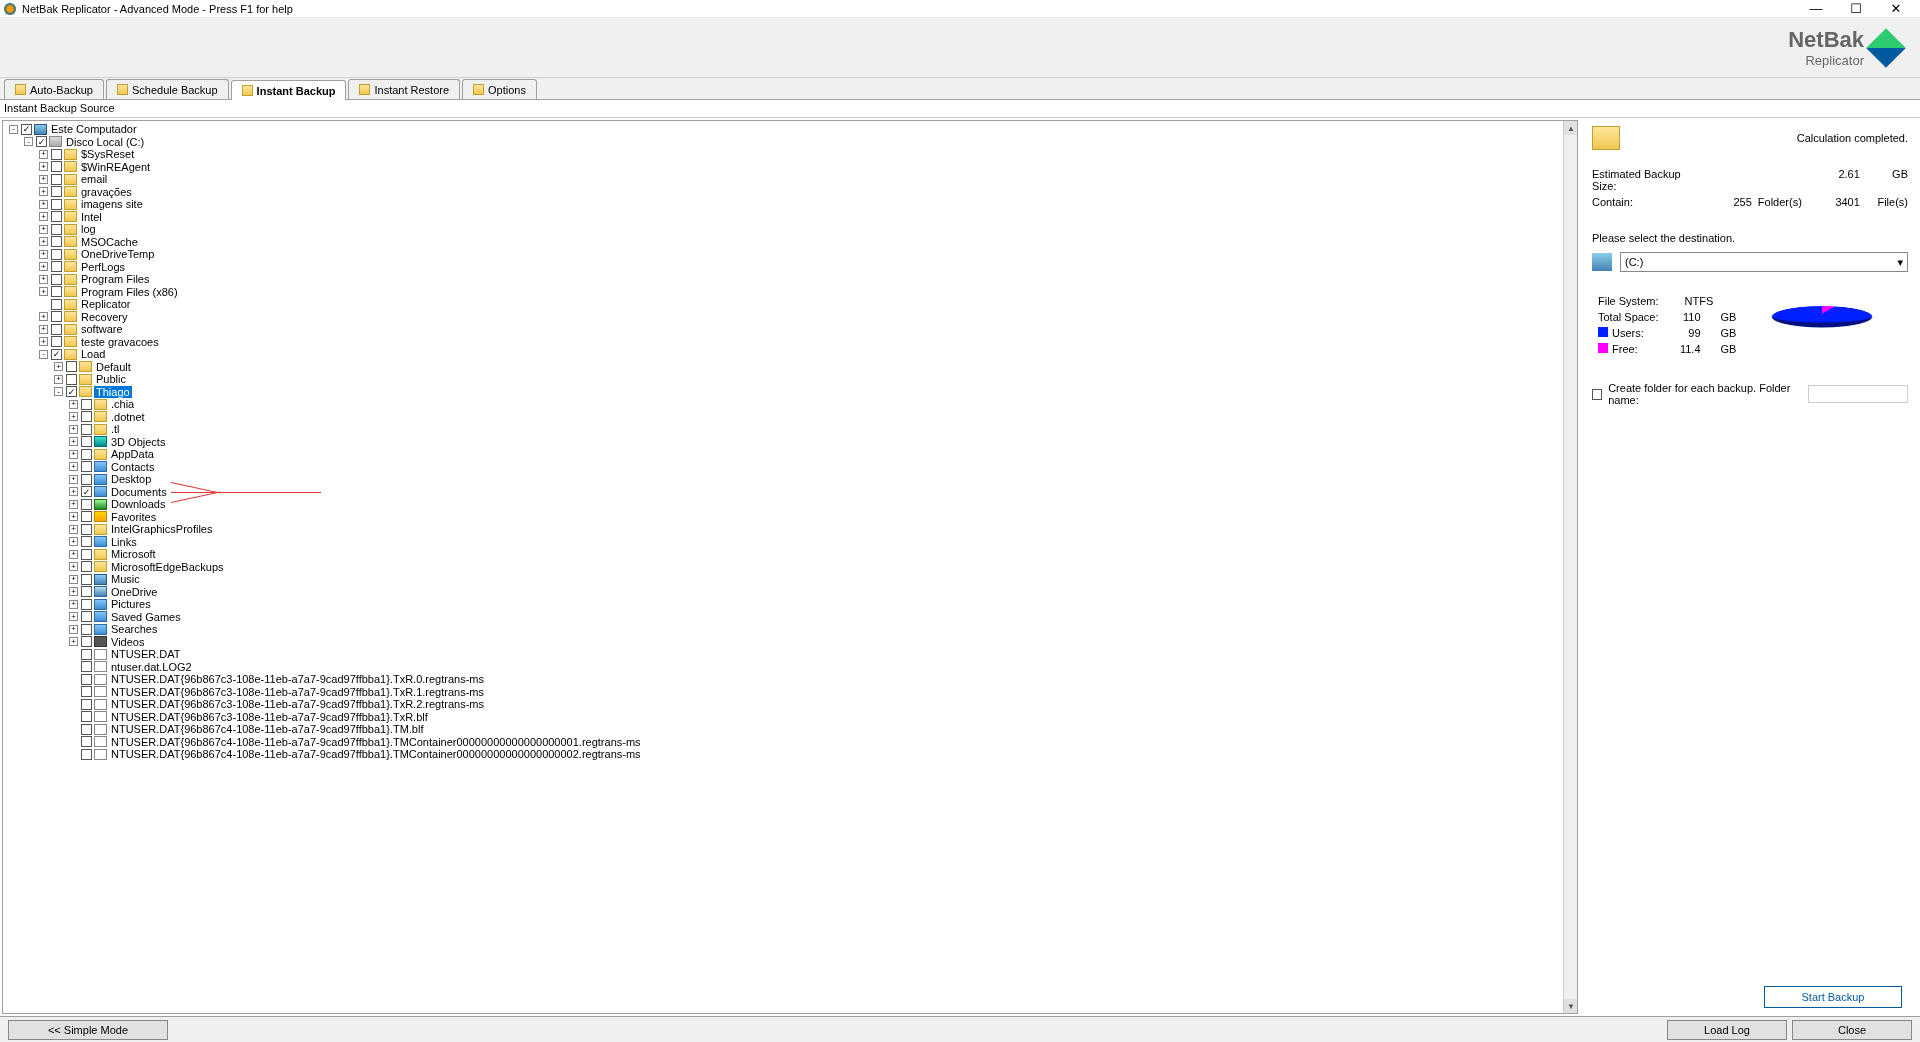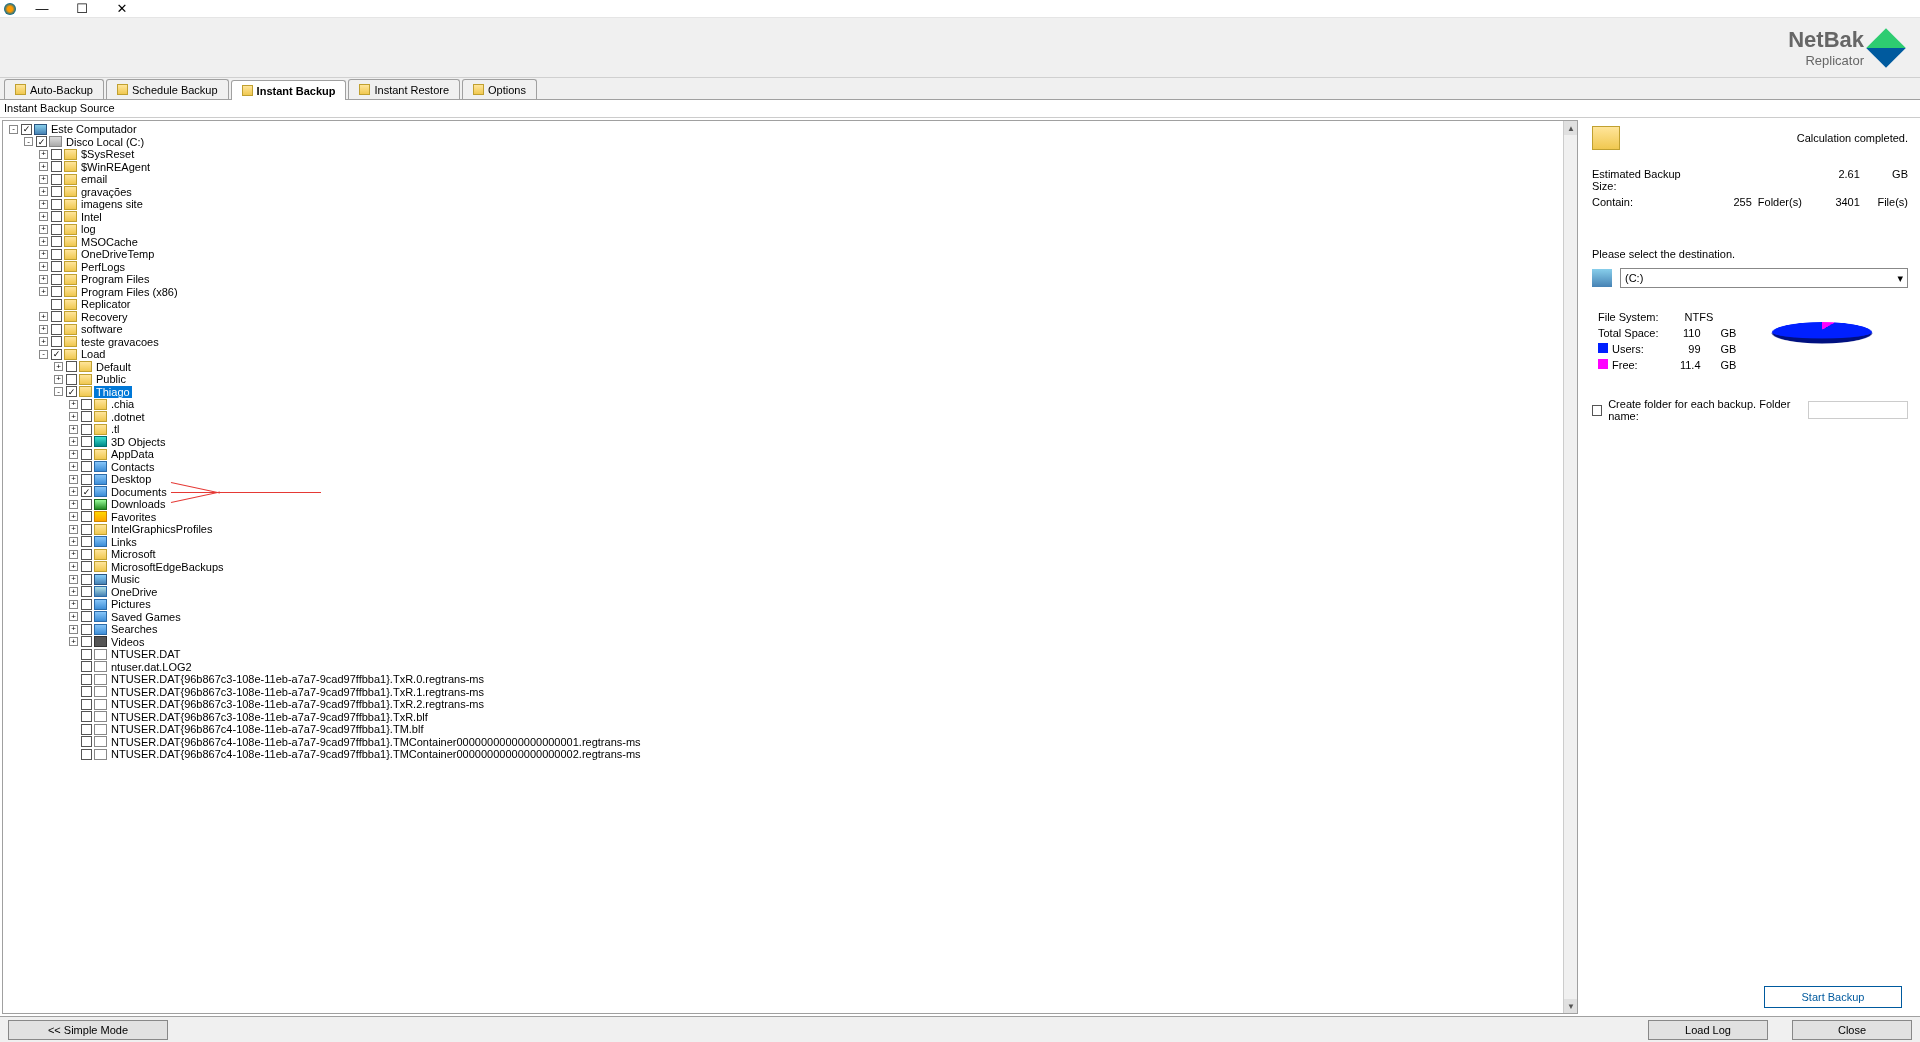--- a/index.html
+++ b/index.html
@@ -58,46 +58,47 @@
 
 .right-panel { width: 340px; padding: 8px 12px; font-size: 11px; }
 .calc-row { display: flex; align-items: center; margin-bottom: 18px; justify-content: space-between; }
 .box-ico { width: 28px; height: 24px; margin-right: 12px; background: linear-gradient(#ffe59a, #f0c850); border: 1px solid #c0a030; }
 .info-line { display: flex; margin-bottom: 4px; }
 .info-label { width: 110px; }
 .info-va { width: 56px; text-align: right; }
 .info-vb { width: 56px; }
 .info-vc { width: 56px; text-align: right; }
 .info-vd { width: 50px; text-align: right; }
-.dest { margin-top: 40px; }
+.dest { margin-top: 24px; }
 .dest-row { display: flex; align-items: center; gap: 8px; margin-top: 8px; }
 .dest-ico { width: 20px; height: 18px; background: linear-gradient(#87ceeb, #4682b4); }
 .select { flex: 1; height: 20px; border: 1px solid #888; padding: 1px 4px; display: flex; align-items: center; justify-content: space-between; background: #fff; }
 .stats { margin-top: 20px; display: flex; gap: 30px; }
 .stats-table td { padding: 1px 4px; font-size: 11px; }
 .stats-table .num { text-align: right; width: 40px; }
 .color-sq { width: 10px; height: 10px; display: inline-block; margin-right: 4px; }
 .sq-blue { background: #0020ff; }
 .sq-magenta { background: #ff00ff; }
 .pie { width: 100px; height: 48px; border-radius: 50%; background: conic-gradient(#ff00ff 0deg 37deg, #0020ff 37deg 360deg); transform: rotateX(62deg); border-bottom: 10px solid #001080; }
 .folder-chk { margin-top: 24px; display: flex; align-items: center; gap: 4px; }
 .folder-input { border: 1px solid #ccc; height: 18px; width: 100px; }
 .start-btn { position: absolute; bottom: 34px; right: 18px; width: 138px; height: 22px; border: 1px solid #005a9e; color: #005a9e; background: #fff; display: flex; align-items: center; justify-content: center; cursor: pointer; }
 
 
-.footer { height: 26px; background: #f0f0f0; border-top: 1px solid #a0a0a0; display: flex; align-items: center; padding: 0 8px; gap: 24px; }
+.footer { height: 26px; background: #f0f0f0; border-top: 1px solid #a0a0a0; display: flex; align-items: center; padding: 0 8px; gap: 5px; }
 .footer-btn { height: 20px; border: 1px solid #888; background: #e1e1e1; padding: 0 14px; display: flex; align-items: center; justify-content: center; cursor: pointer; font-size: 11px; }
 .footer-btn.mode { width: 160px; }
 .footer-spacer { flex: 1; }
 </style>
 </head>
 <body>
 
 <div class="titlebar">
   <div class="app-icon"></div>
+  <div class="title-text">NetBak Replicator - Advanced Mode - Press F1 for help</div>
   <div class="win-btns">
     <div class="win-btn">—</div>
     <div class="win-btn">☐</div>
     <div class="win-btn close">✕</div>
   </div>
 </div>
 
 <div class="logo-area">
   <div class="logo">
     <div>

